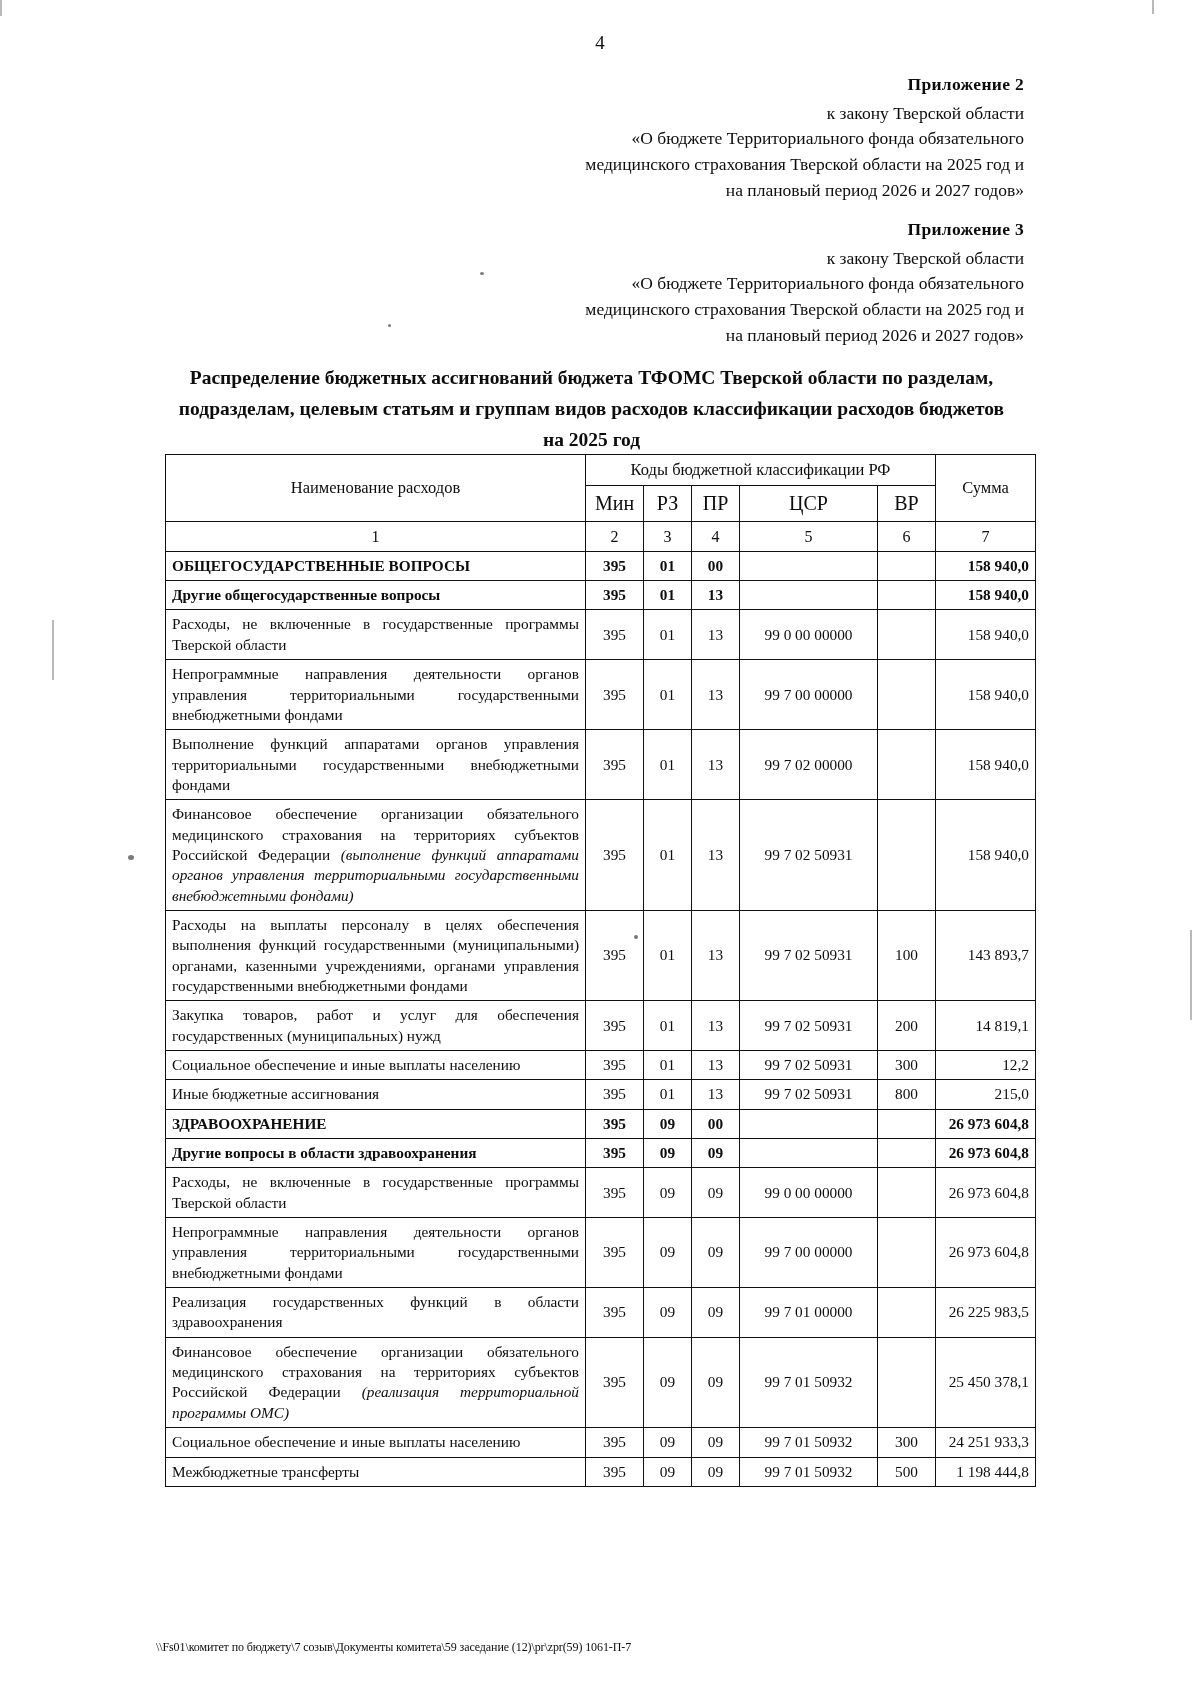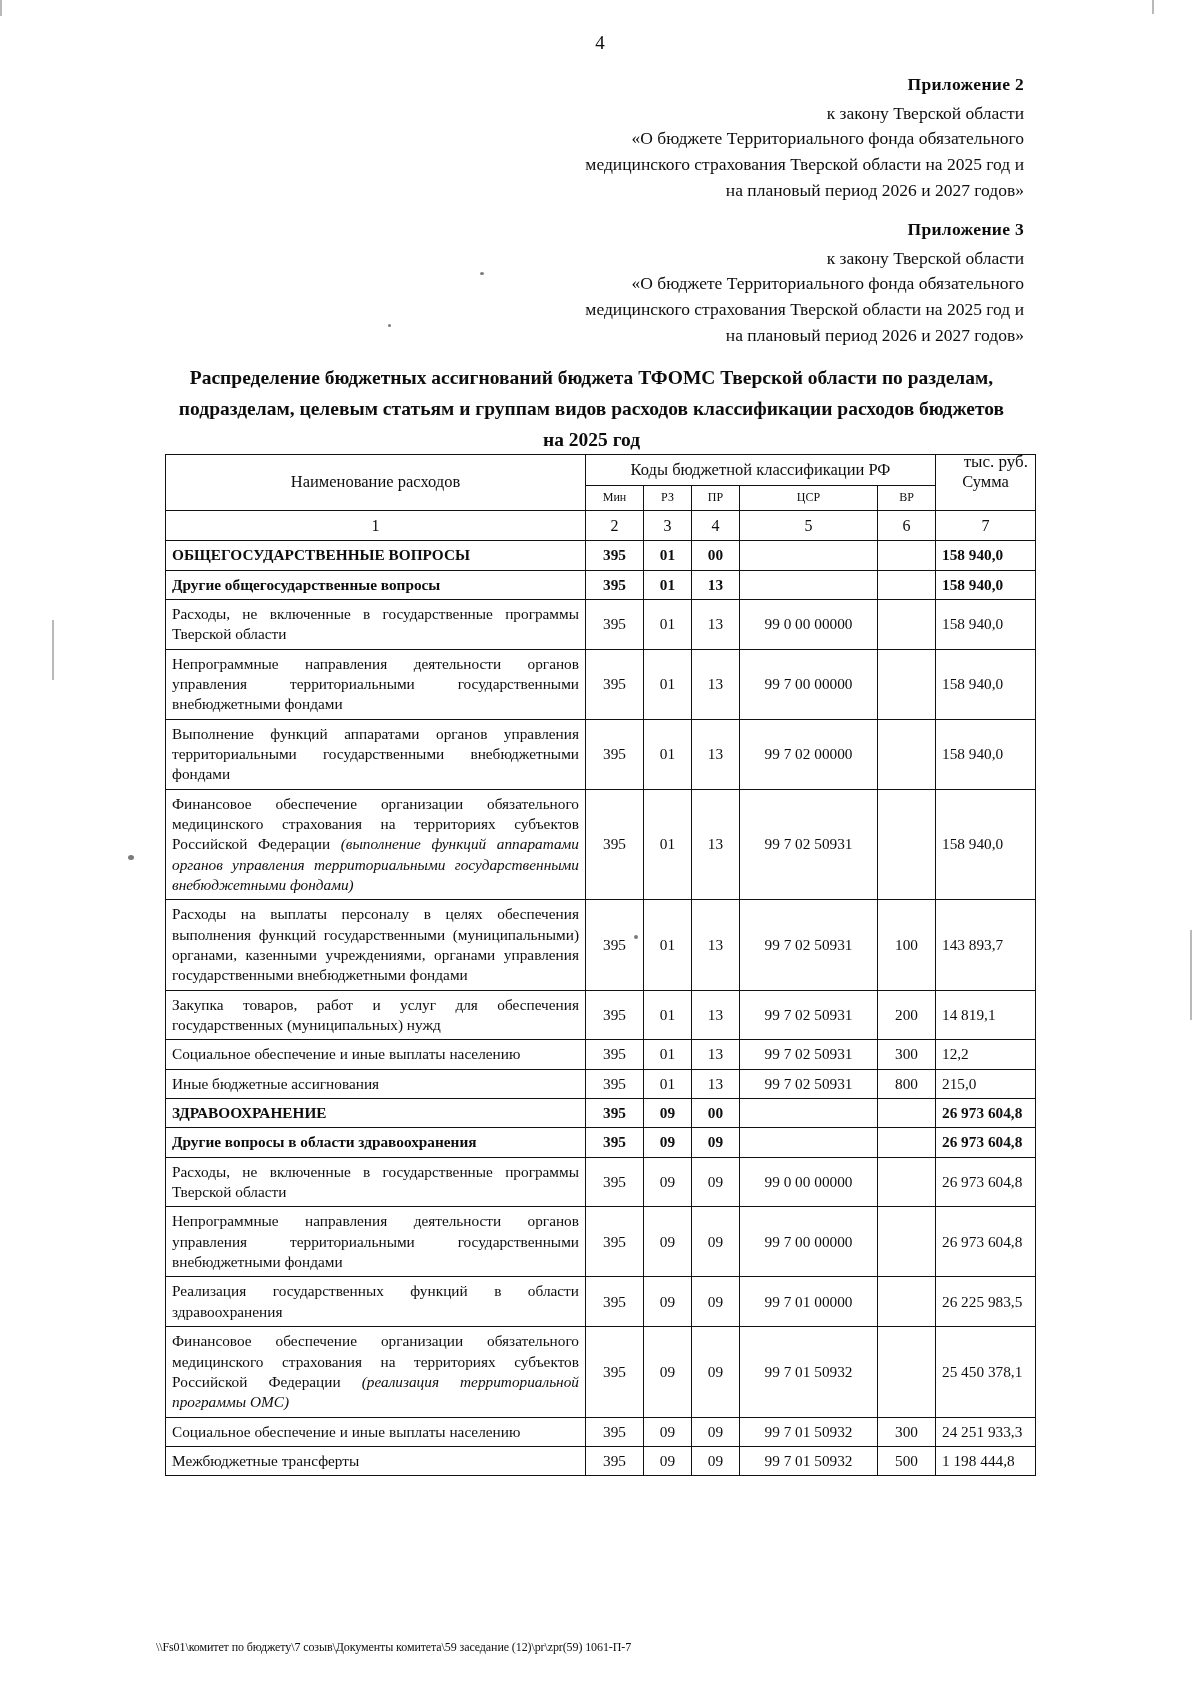--- a/index.html
+++ b/index.html
@@ -106,21 +106,21 @@
   col.c-min  { width: 58px; }
   col.c-rz   { width: 48px; }
   col.c-pr   { width: 48px; }
   col.c-csr  { width: 138px; }
   col.c-vr   { width: 58px; }
   col.c-sum  { width: 100px; }
 
   .th-center {
     text-align: center;
     font-weight: normal;
-    font-size: 12px;
+    font-size: 20px;
   }
   .th-name {
     text-align: center;
     font-weight: normal;
     font-size: 16.5px;
   }
   .th-codes {
     text-align: center;
     font-weight: normal;
     font-size: 16.5px;
@@ -144,20 +144,21 @@
     padding-left: 7px;
     padding-right: 9px;
   }
   td.name .italic { font-style: italic; }
 
   td.code {
     text-align: center;
     white-space: nowrap;
   }
   td.sum {
+    text-align: right;
     white-space: nowrap;
     padding-right: 9px;
   }
 
   tr.bold td { font-weight: bold; }
   tr.bold td.name { text-align: left; }
 
   
   .footer-path {
     position: absolute;
@@ -207,21 +208,20 @@
     <div class="app-line">медицинского страхования Тверской области на 2025 год и</div>
     <div class="app-line">на плановый период 2026 и 2027 годов»</div>
   </div>
 
   <div class="doc-title">
     <div>Распределение бюджетных ассигнований бюджета ТФОМС Тверской области  по разделам,</div>
     <div>подразделам, целевым статьям и группам видов расходов классификации расходов бюджетов</div>
     <div>на 2025 год</div>
   </div>
 
-  <div class="units-note">тыс. руб.</div>
 
   <div class="table-wrap">
     <table class="budget">
       <colgroup>
         <col class="c-name">
           <col class="c-min">
           <col class="c-rz">
           <col class="c-pr">
         <col class="c-csr">
           <col class="c-vr">

